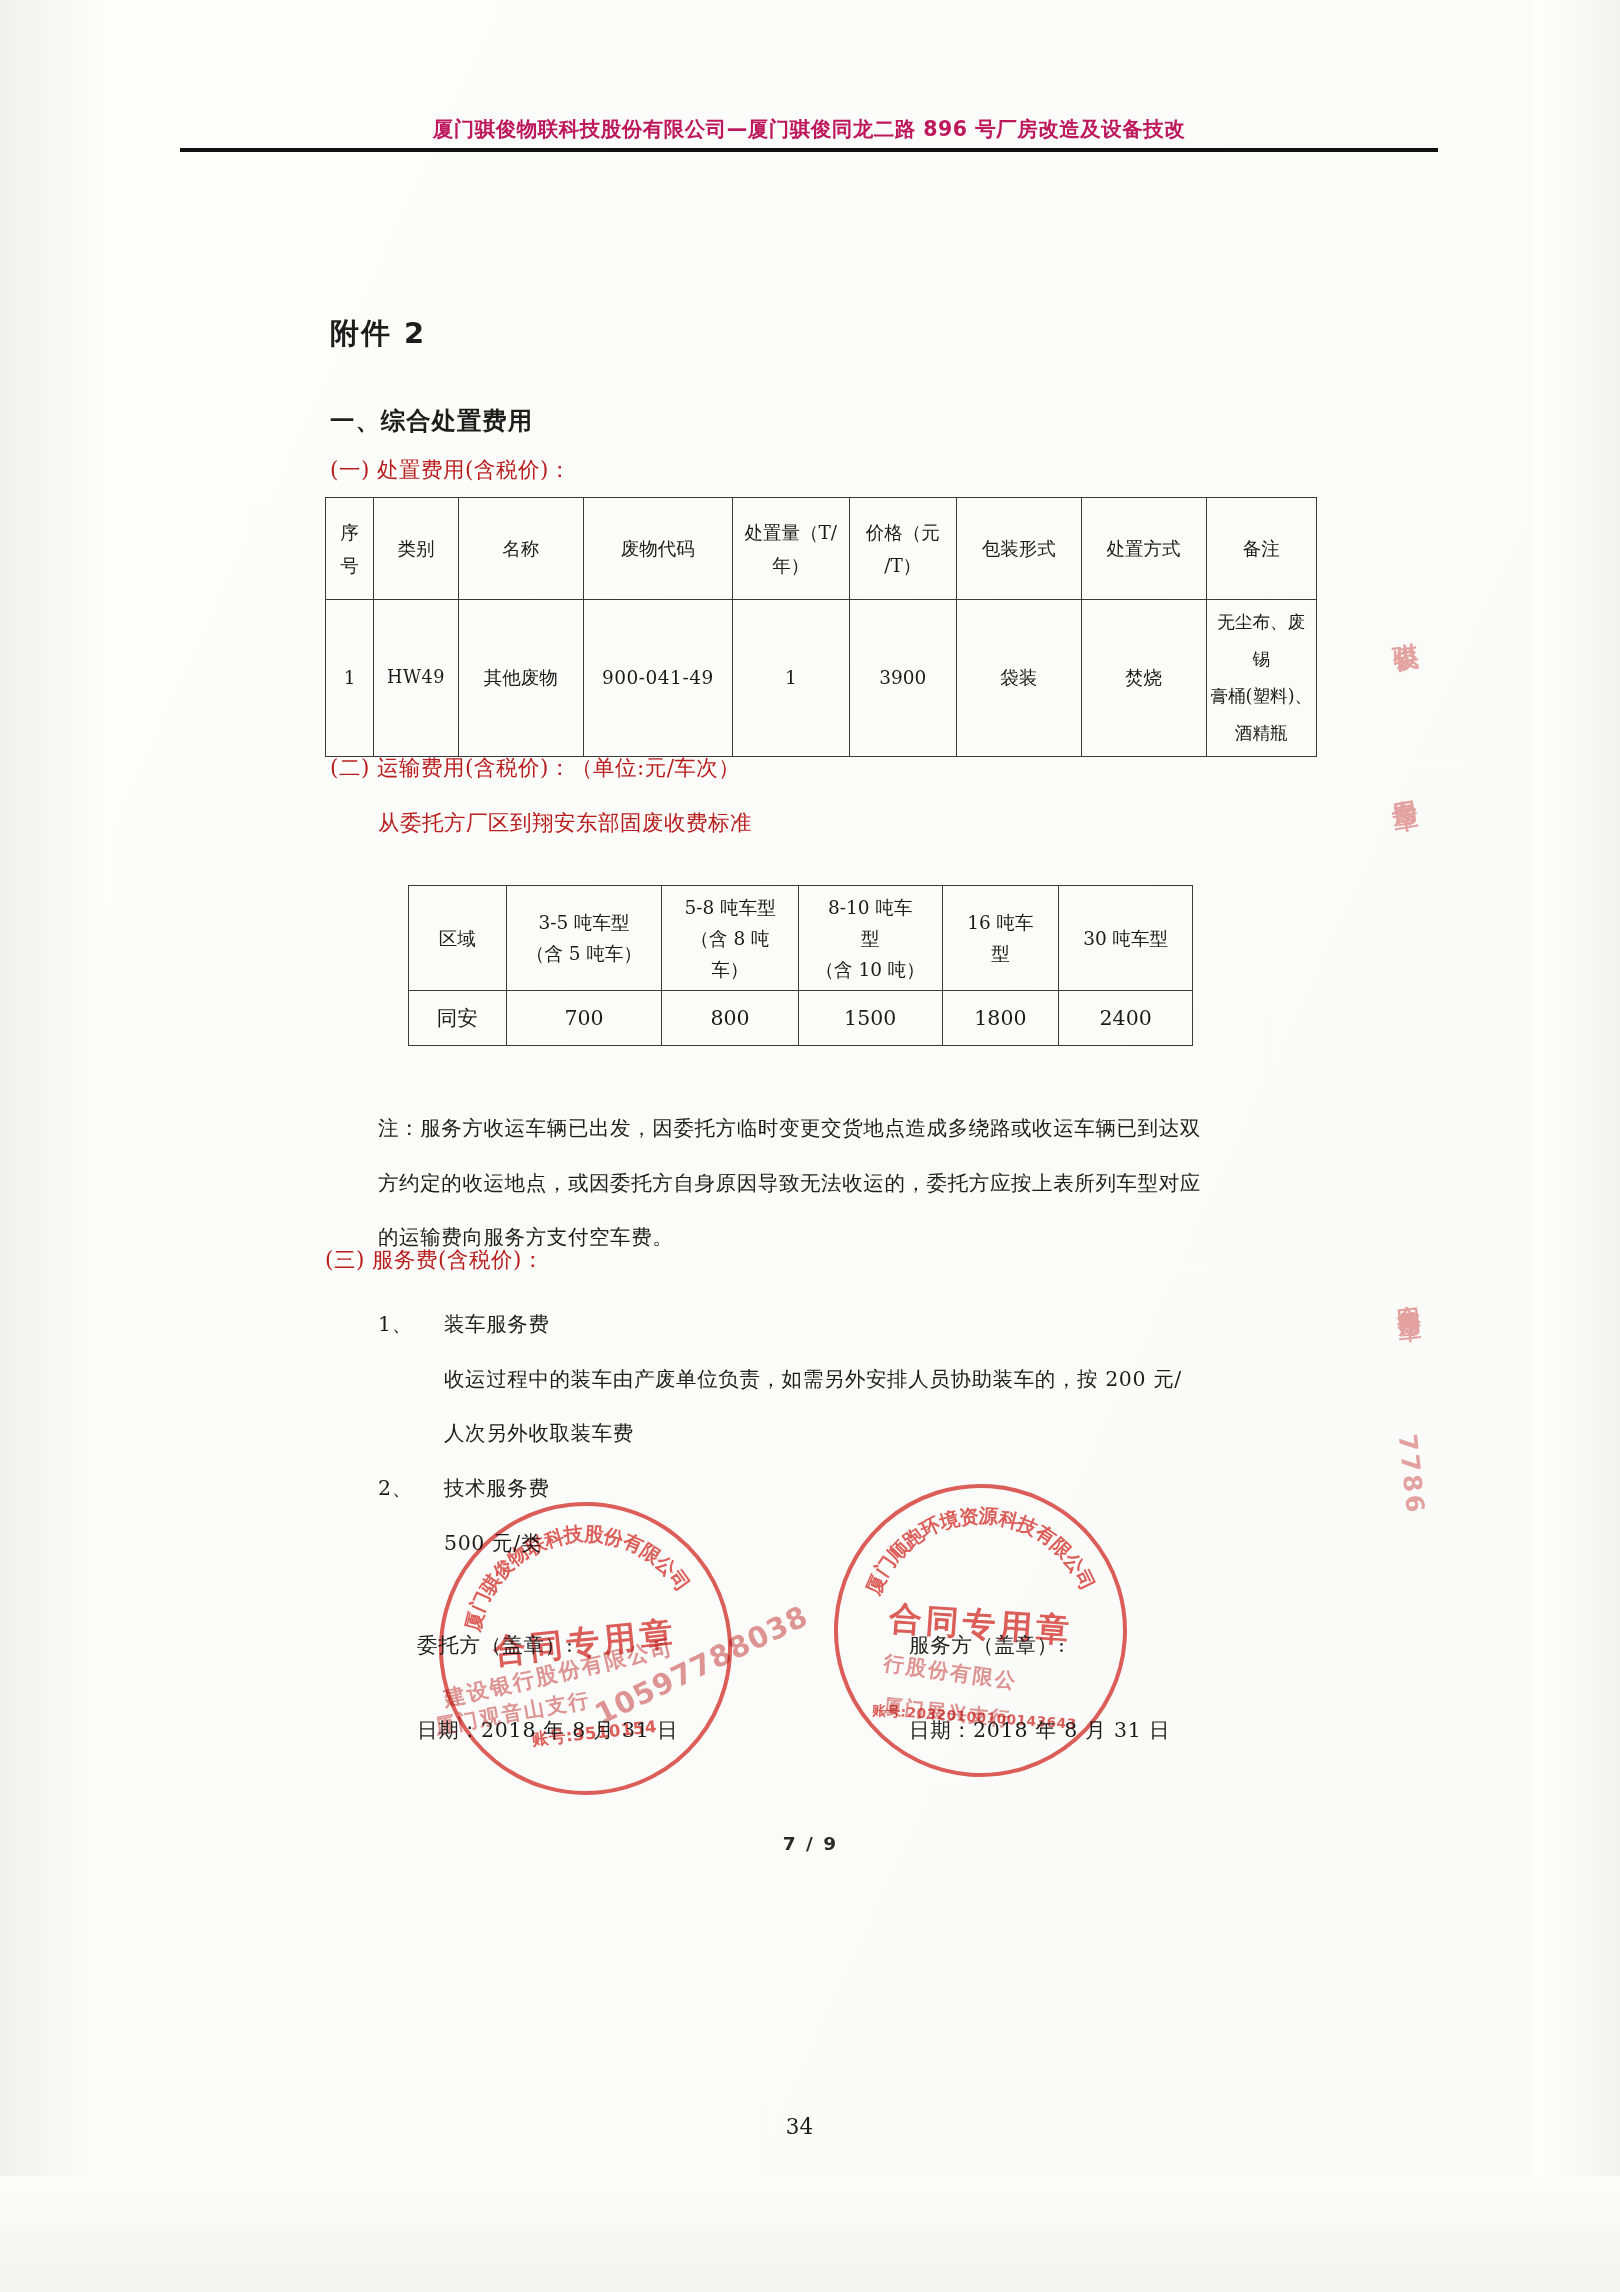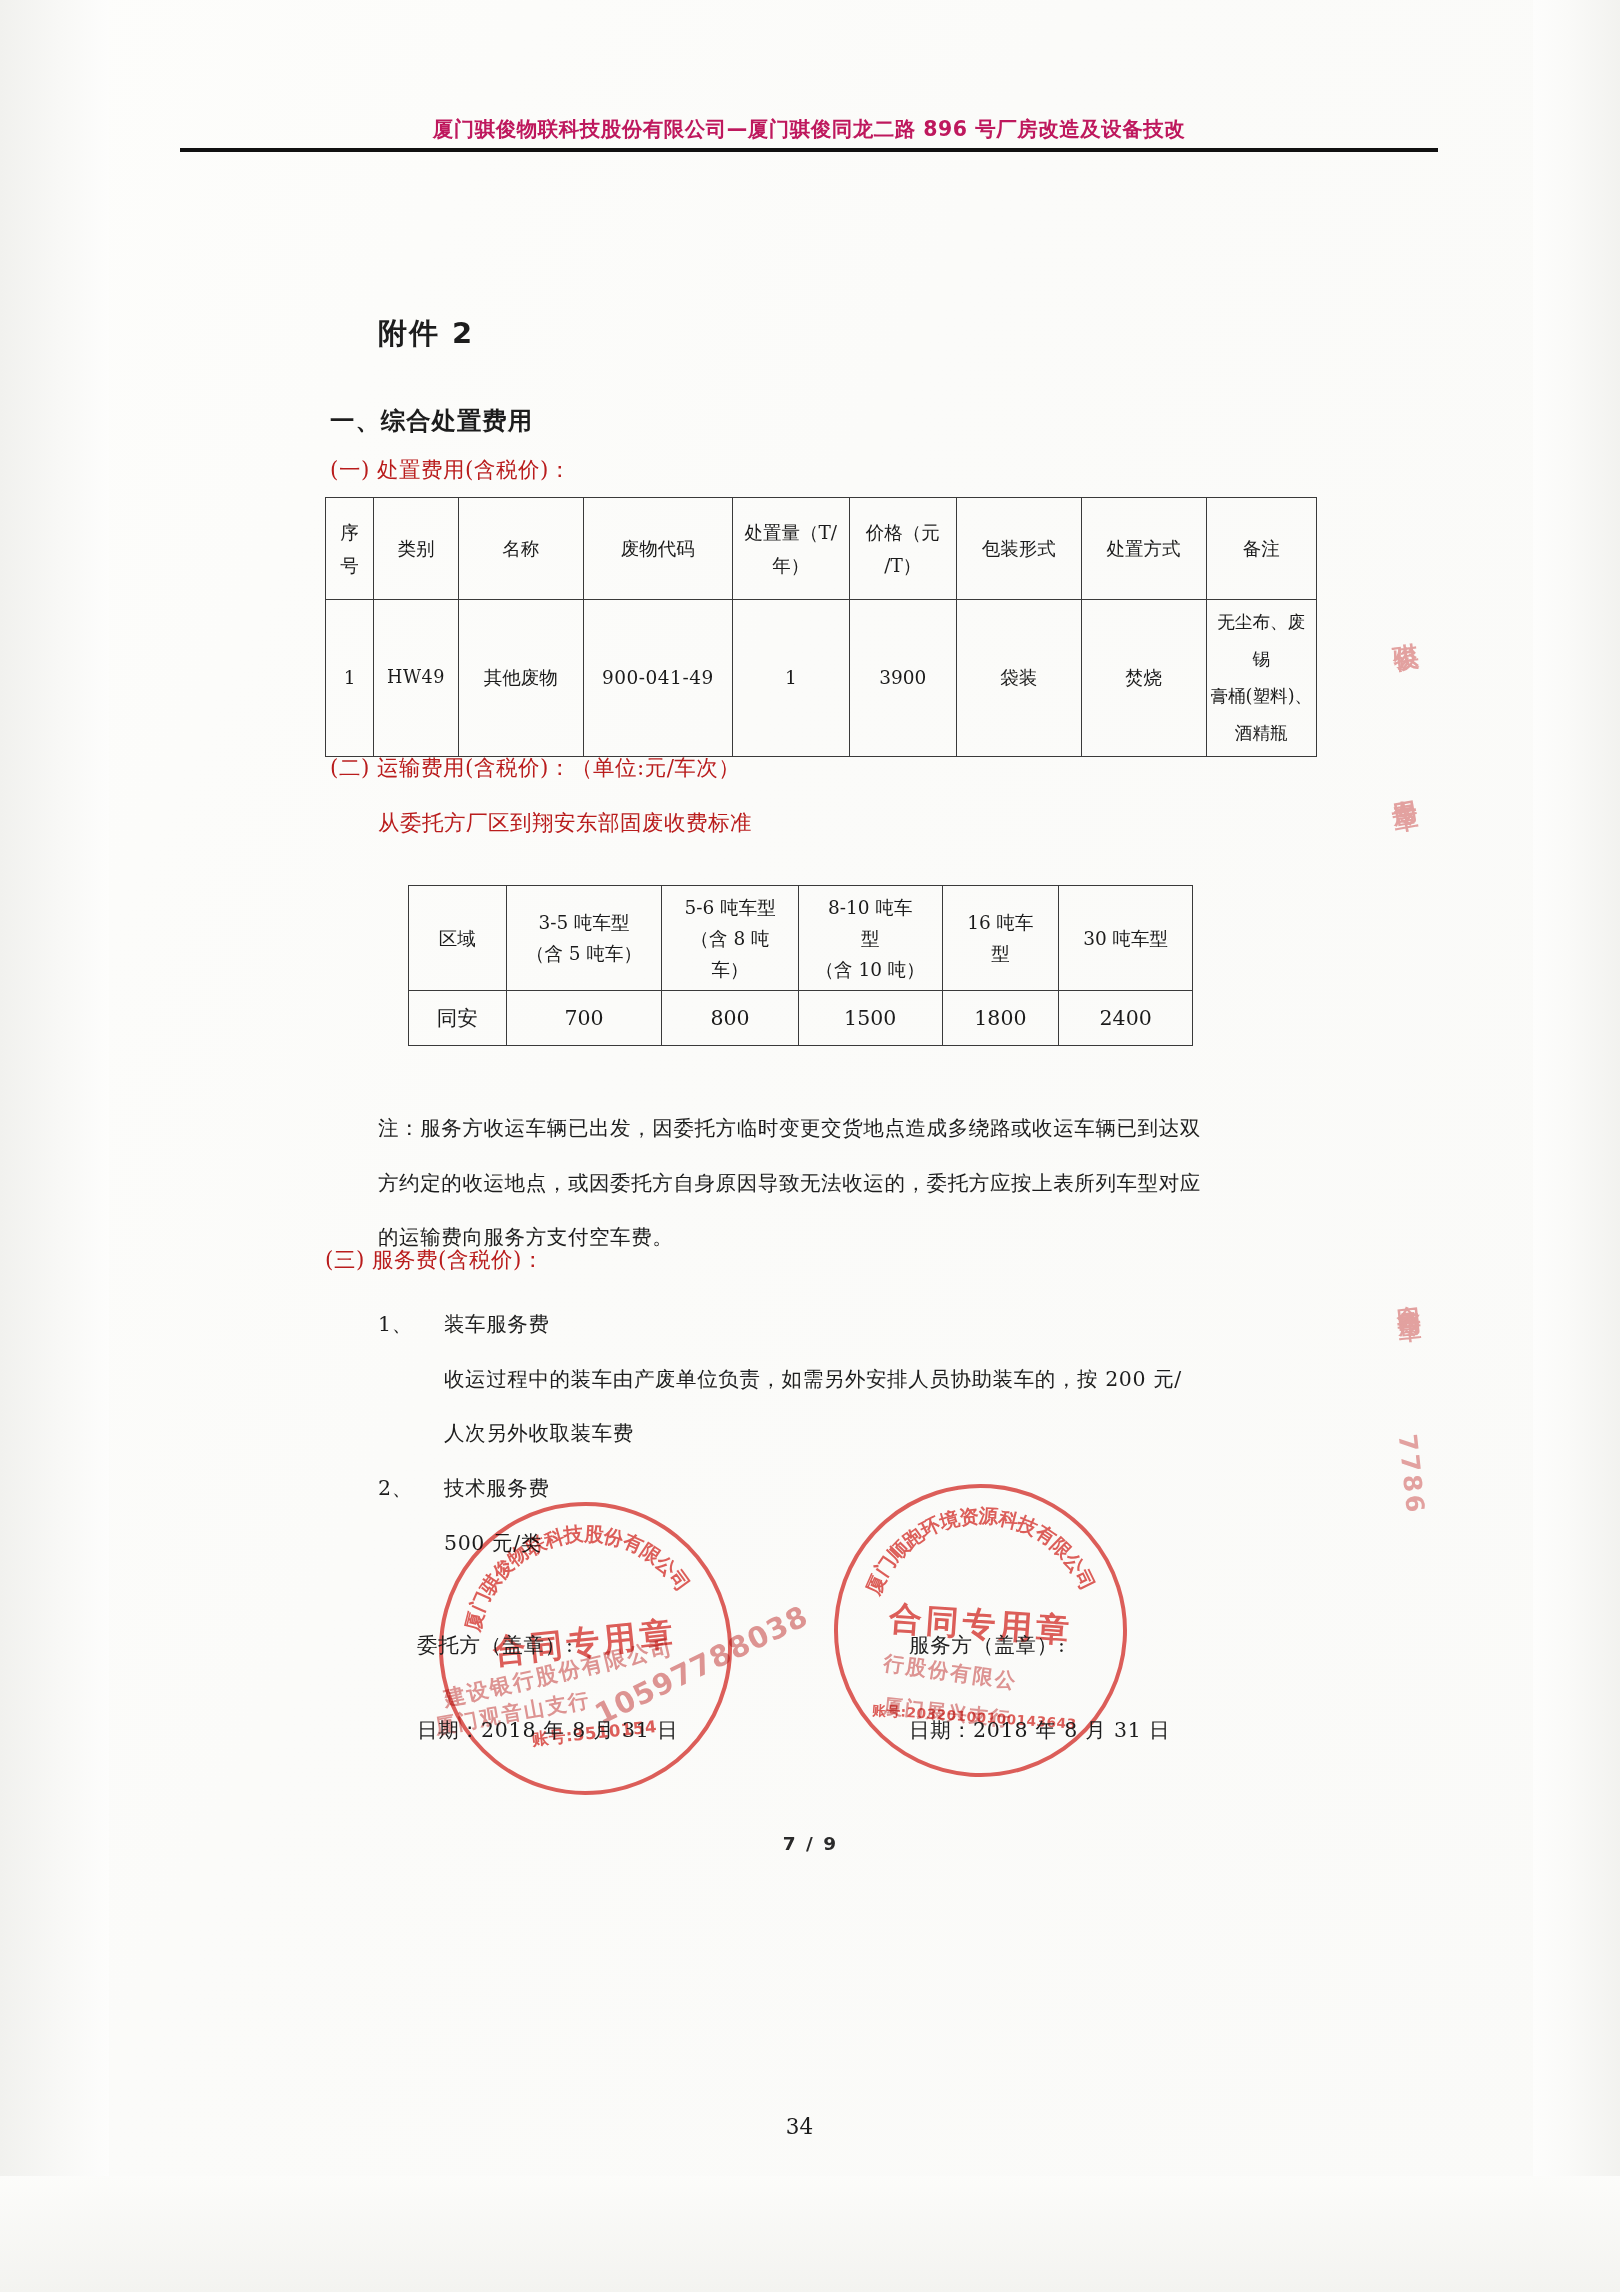--- a/index.html
+++ b/index.html
@@ -36,21 +36,21 @@
     white-space:nowrap;
   }
   .hdr-rule {
     position:absolute; left:180px; top:148px; width:1258px; height:3.9px;
     background:#111;
   }
 
   .attach-title {
     position:absolute; left:330px; top:314px;
     font-family:"DejaVu Sans","Liberation Sans",sans-serif;
-    font-weight:700; font-size:29px; letter-spacing:2px; color:#1d1d1d;margin-left:48px;
+    font-weight:700; font-size:29px; letter-spacing:2px; color:#1d1d1d;
   }
   .sec-h1 {
     position:absolute; left:330px; top:405px;
     font-family:"DejaVu Sans","Liberation Sans",sans-serif;
     font-weight:700; font-size:24.4px; letter-spacing:1px; color:#1d1d1d;
   }
   .sub-h {
     position:absolute;
     font-size:21.5px; color:#b91c1c; letter-spacing:0.5px;
   }
@@ -211,21 +211,21 @@
 
 <table class="tbl2">
   <tbody>
       <tr class="hrow">
     <td style="width:98px;">区域</td>
     <td style="width:156px;">
       <div>3-5 吨车型</div>
       <div>（含 5 吨车）</div>
     </td>
     <td style="width:137px;">
-      <div>5-6 吨车型</div>
+      <div>5-8 吨车型</div>
       <div>（含 8 吨</div>
       <div>车）</div>
     </td>
     <td style="width:144px;">
       <div>8-10 吨车</div>
       <div>型</div>
       <div>（含 10 吨）</div>
     </td>
     <td style="width:117px;">
       <div>16 吨车</div>

